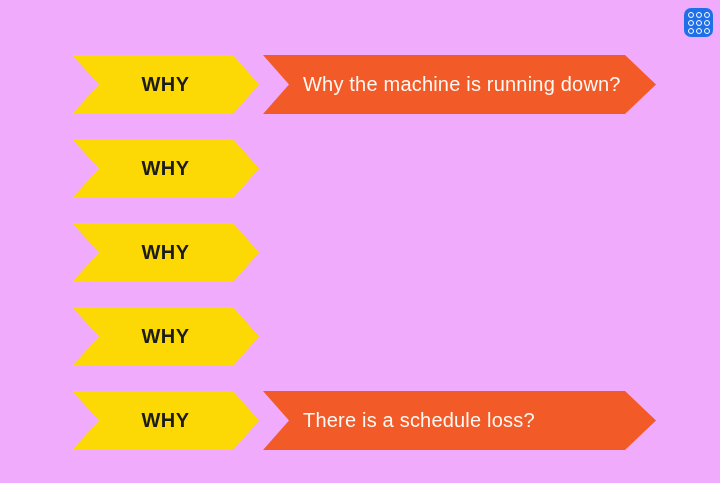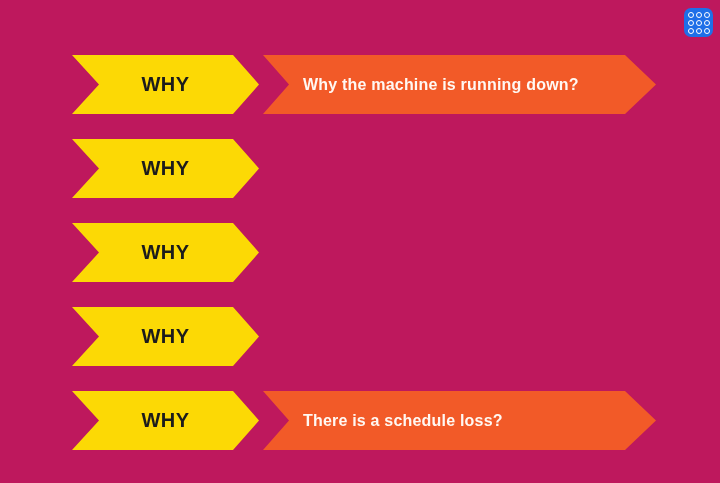--- a/index.html
+++ b/index.html
@@ -5,21 +5,21 @@
   html, body {
     margin: 0;
     padding: 0;
     background: #ffffff;
     font-family: "Liberation Sans", sans-serif;
   }
   .canvas {
     position: relative;
     width: 720px;
     height: 483px;
-    background: #be185d;
+    background: #f0abfc;
     overflow: hidden;
   }
 
   
   .apps-icon {
     position: absolute;
     left: 684px;
     top: 8px;
     width: 29px;
     height: 29px;
@@ -69,22 +69,22 @@
     background: #f25a28;
     clip-path: polygon(0% 0%, calc(100% - 31px) 0%, 100% 50%, calc(100% - 31px) 100%, 0% 100%, 26px 50%);
   }
   .why-label {
     font-weight: bold;
     font-size: 20px;
     letter-spacing: 0.5px;
     color: #1c1c1c;
   }
   .question-label {
-    font-weight: bold;
-    font-size: 16px;
+    font-weight: normal;
+    font-size: 20px;
     letter-spacing: 0.2px;
     color: #fff8f3;
     padding-left: 40px;
     white-space: nowrap;
   }
 </style>
 </head>
 <body>
 
 <div class="canvas">

